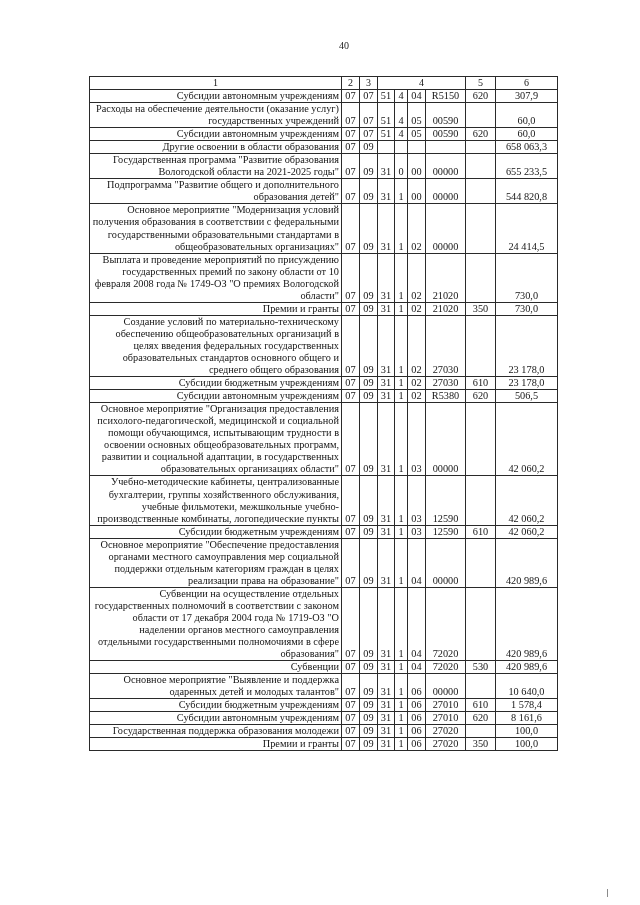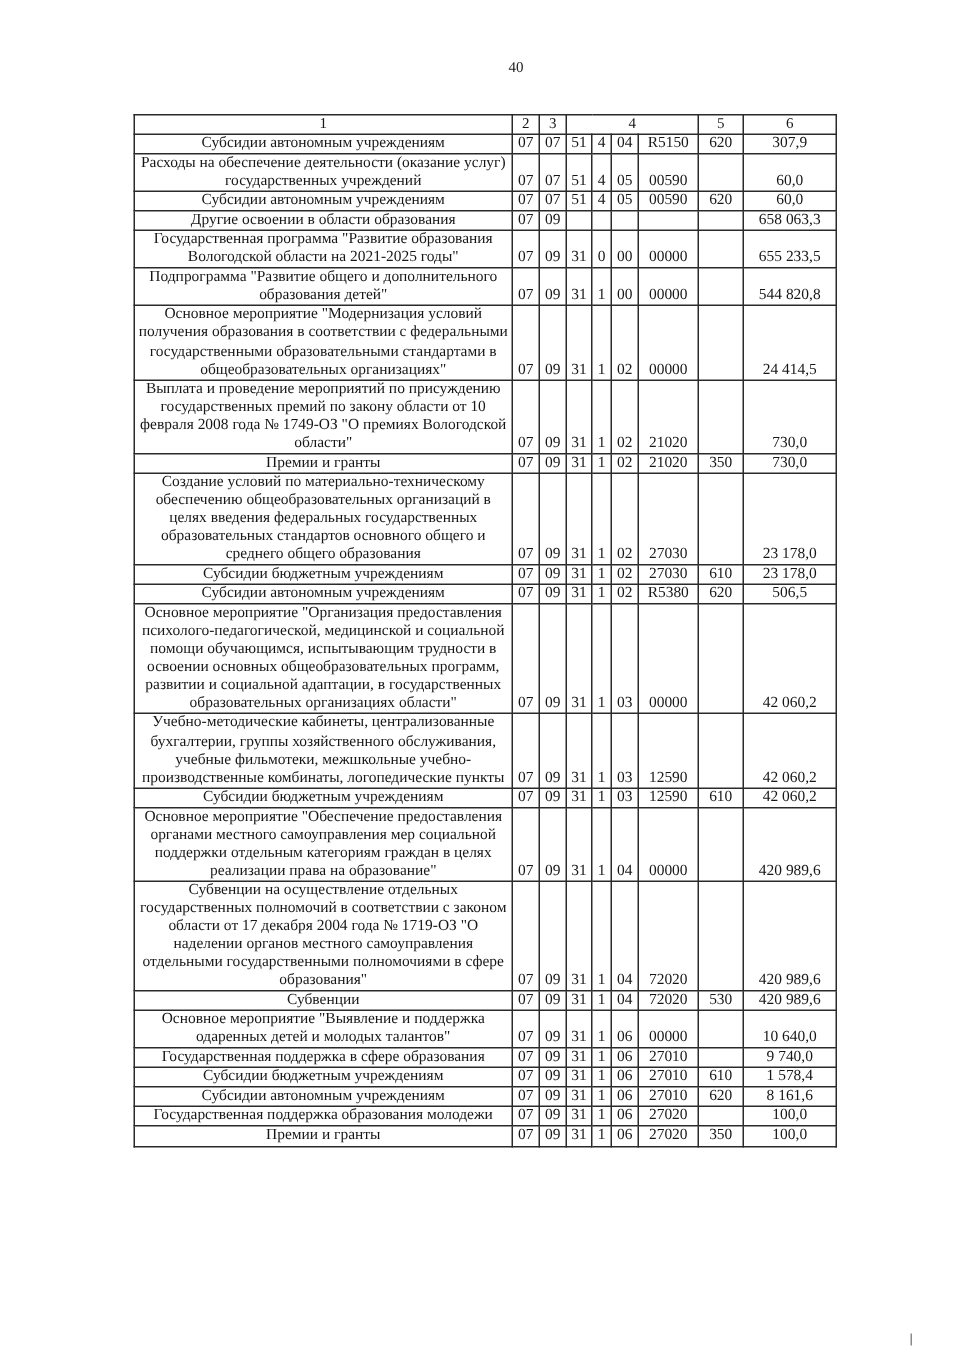--- a/index.html
+++ b/index.html
@@ -43,21 +43,21 @@
     overflow: hidden;
   }
   table.budget th {
     font-weight: normal;
     font-size: 10px;
     height: 12px;
     text-align: center;
     padding: 0;
   }
   td.name {
-    text-align: center;
+    text-align: right;
     vertical-align: top;
     padding-left: 2px;
     padding-right: 3px;
   }
   td.code {
     text-align: center;
     vertical-align: bottom;
     white-space: nowrap;
     padding: 0 1px;
   }
@@ -309,31 +309,20 @@
           <td class="code">07</td>
           <td class="code">09</td>
           <td class="code">31</td>
           <td class="code">1</td>
           <td class="code">06</td>
           <td class="code">00000</td>
           <td class="code"></td>
           <td class="sum">10 640,0</td>
         </tr>
         <tr>
-          <td class="name">Государственная поддержка в сфере образования</td>
-          <td class="code">07</td>
-          <td class="code">09</td>
-          <td class="code">31</td>
-          <td class="code">1</td>
-          <td class="code">06</td>
-          <td class="code">27010</td>
-          <td class="code"></td>
-          <td class="sum">9 740,0</td>
-        </tr>
-        <tr>
           <td class="name">Субсидии бюджетным учреждениям</td>
           <td class="code">07</td>
           <td class="code">09</td>
           <td class="code">31</td>
           <td class="code">1</td>
           <td class="code">06</td>
           <td class="code">27010</td>
           <td class="code">610</td>
           <td class="sum">1 578,4</td>
         </tr>

